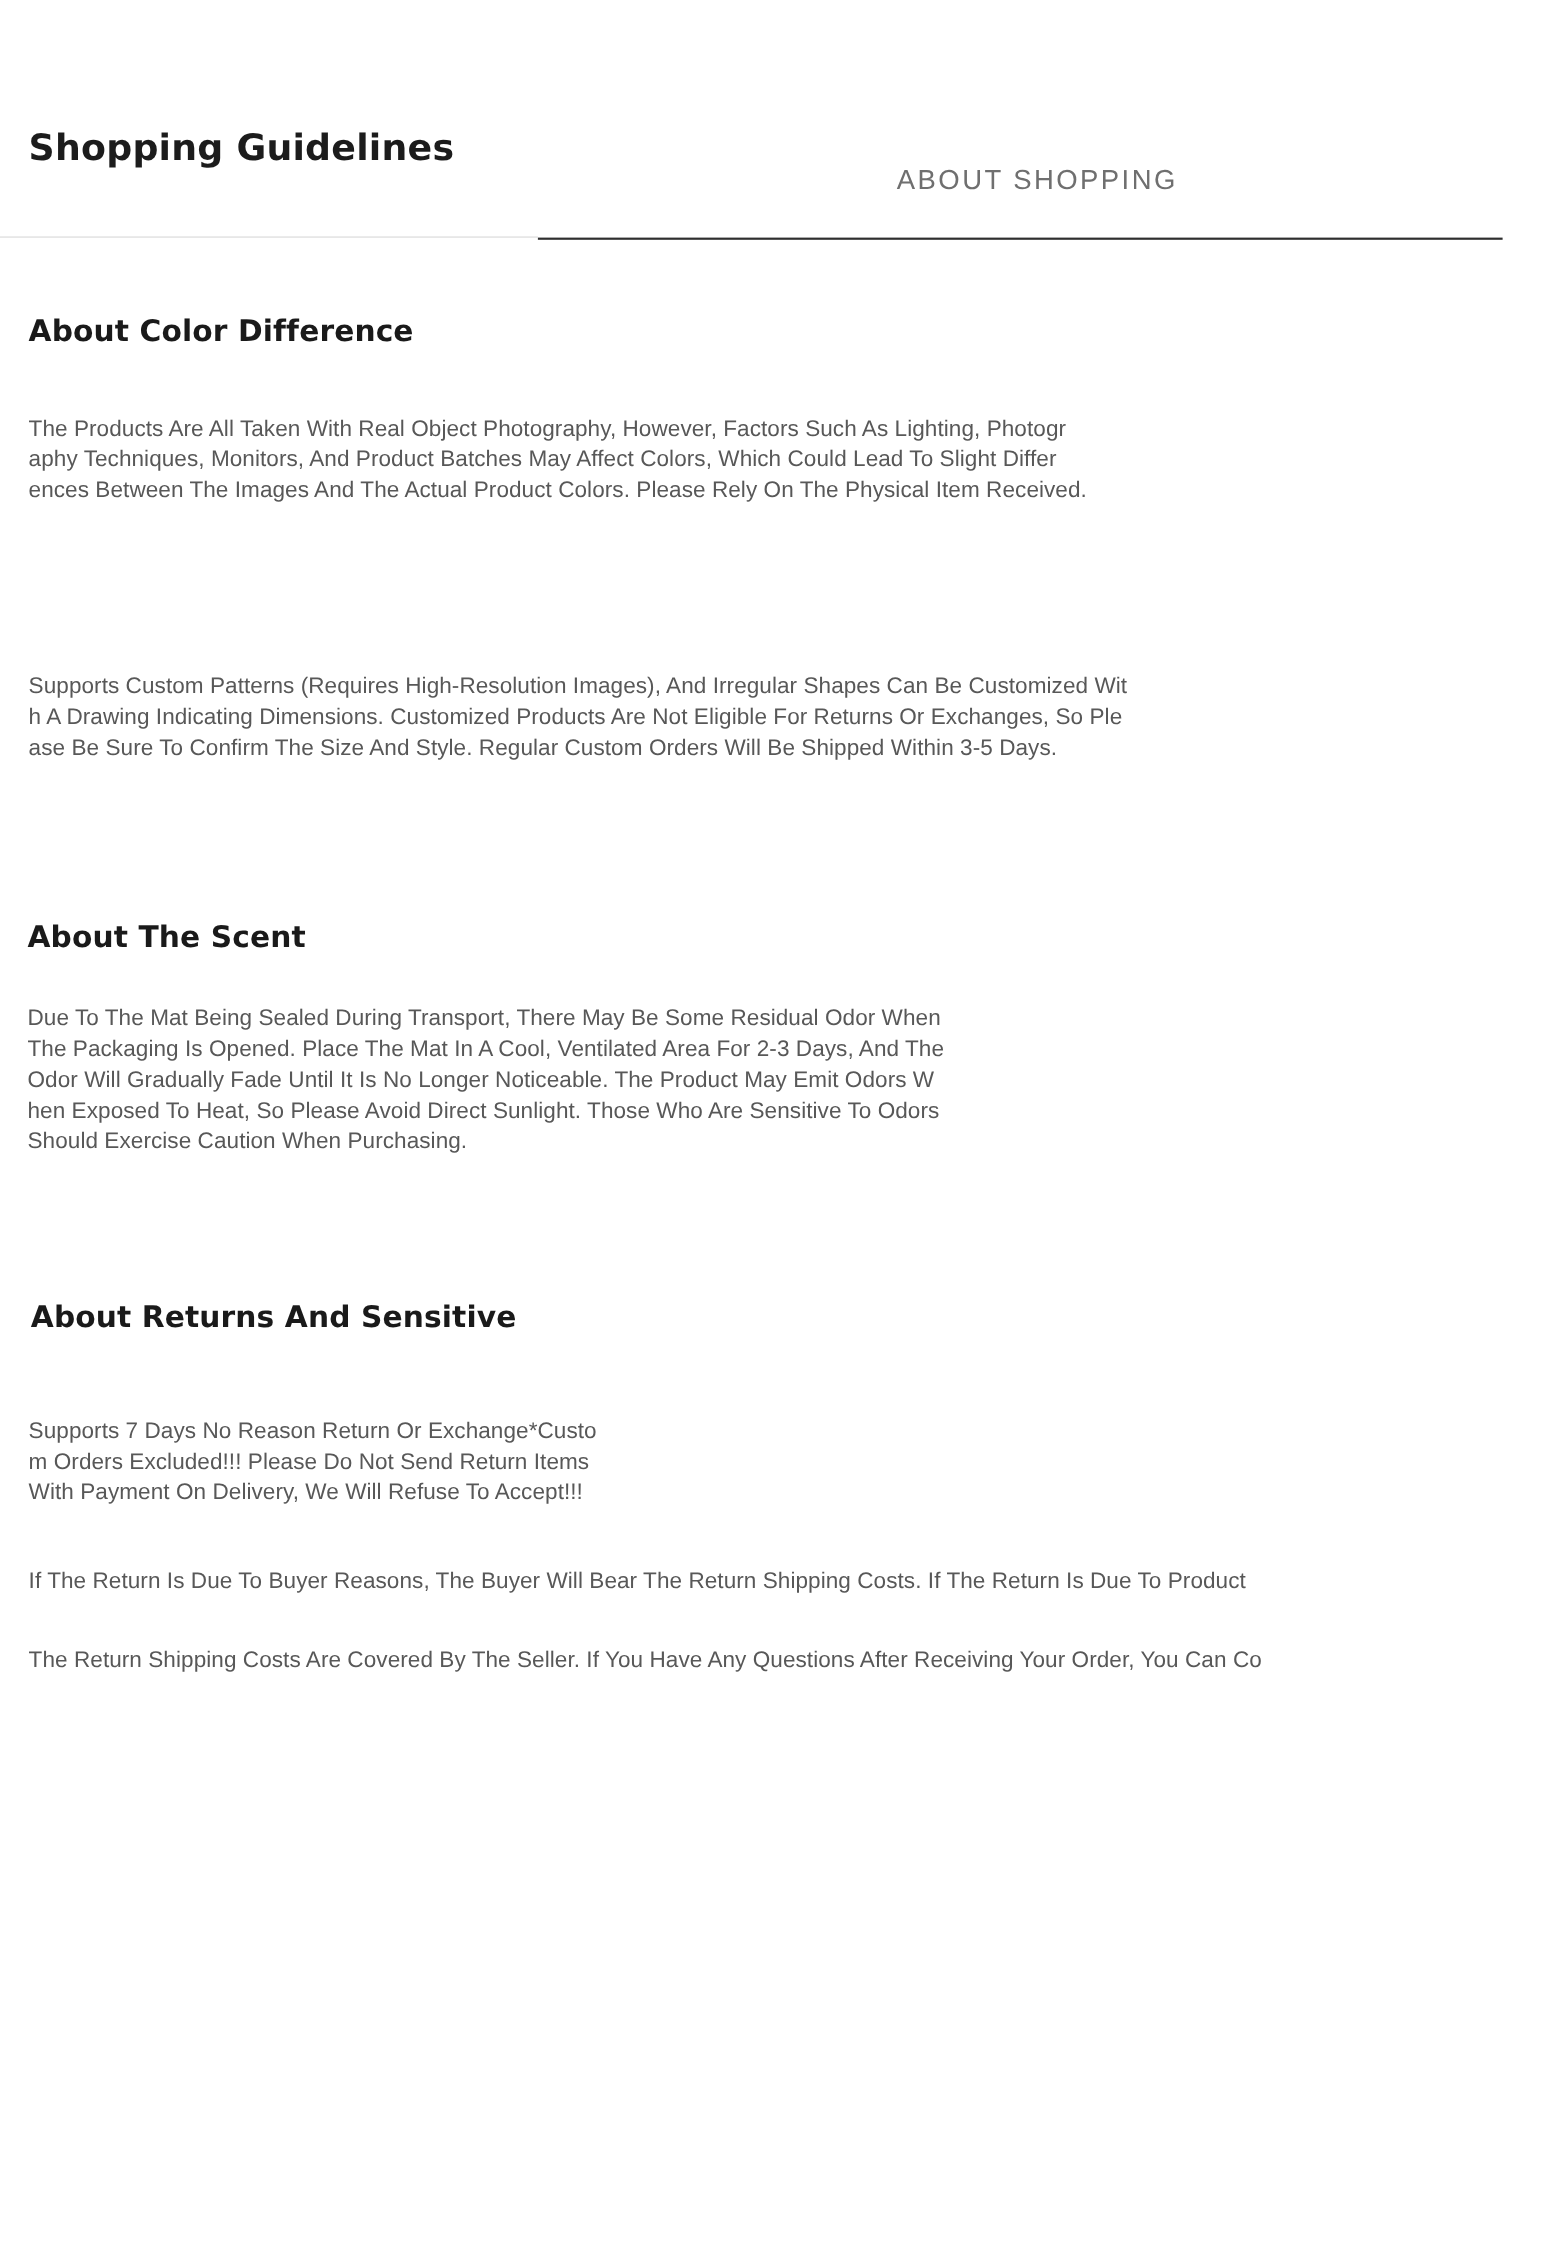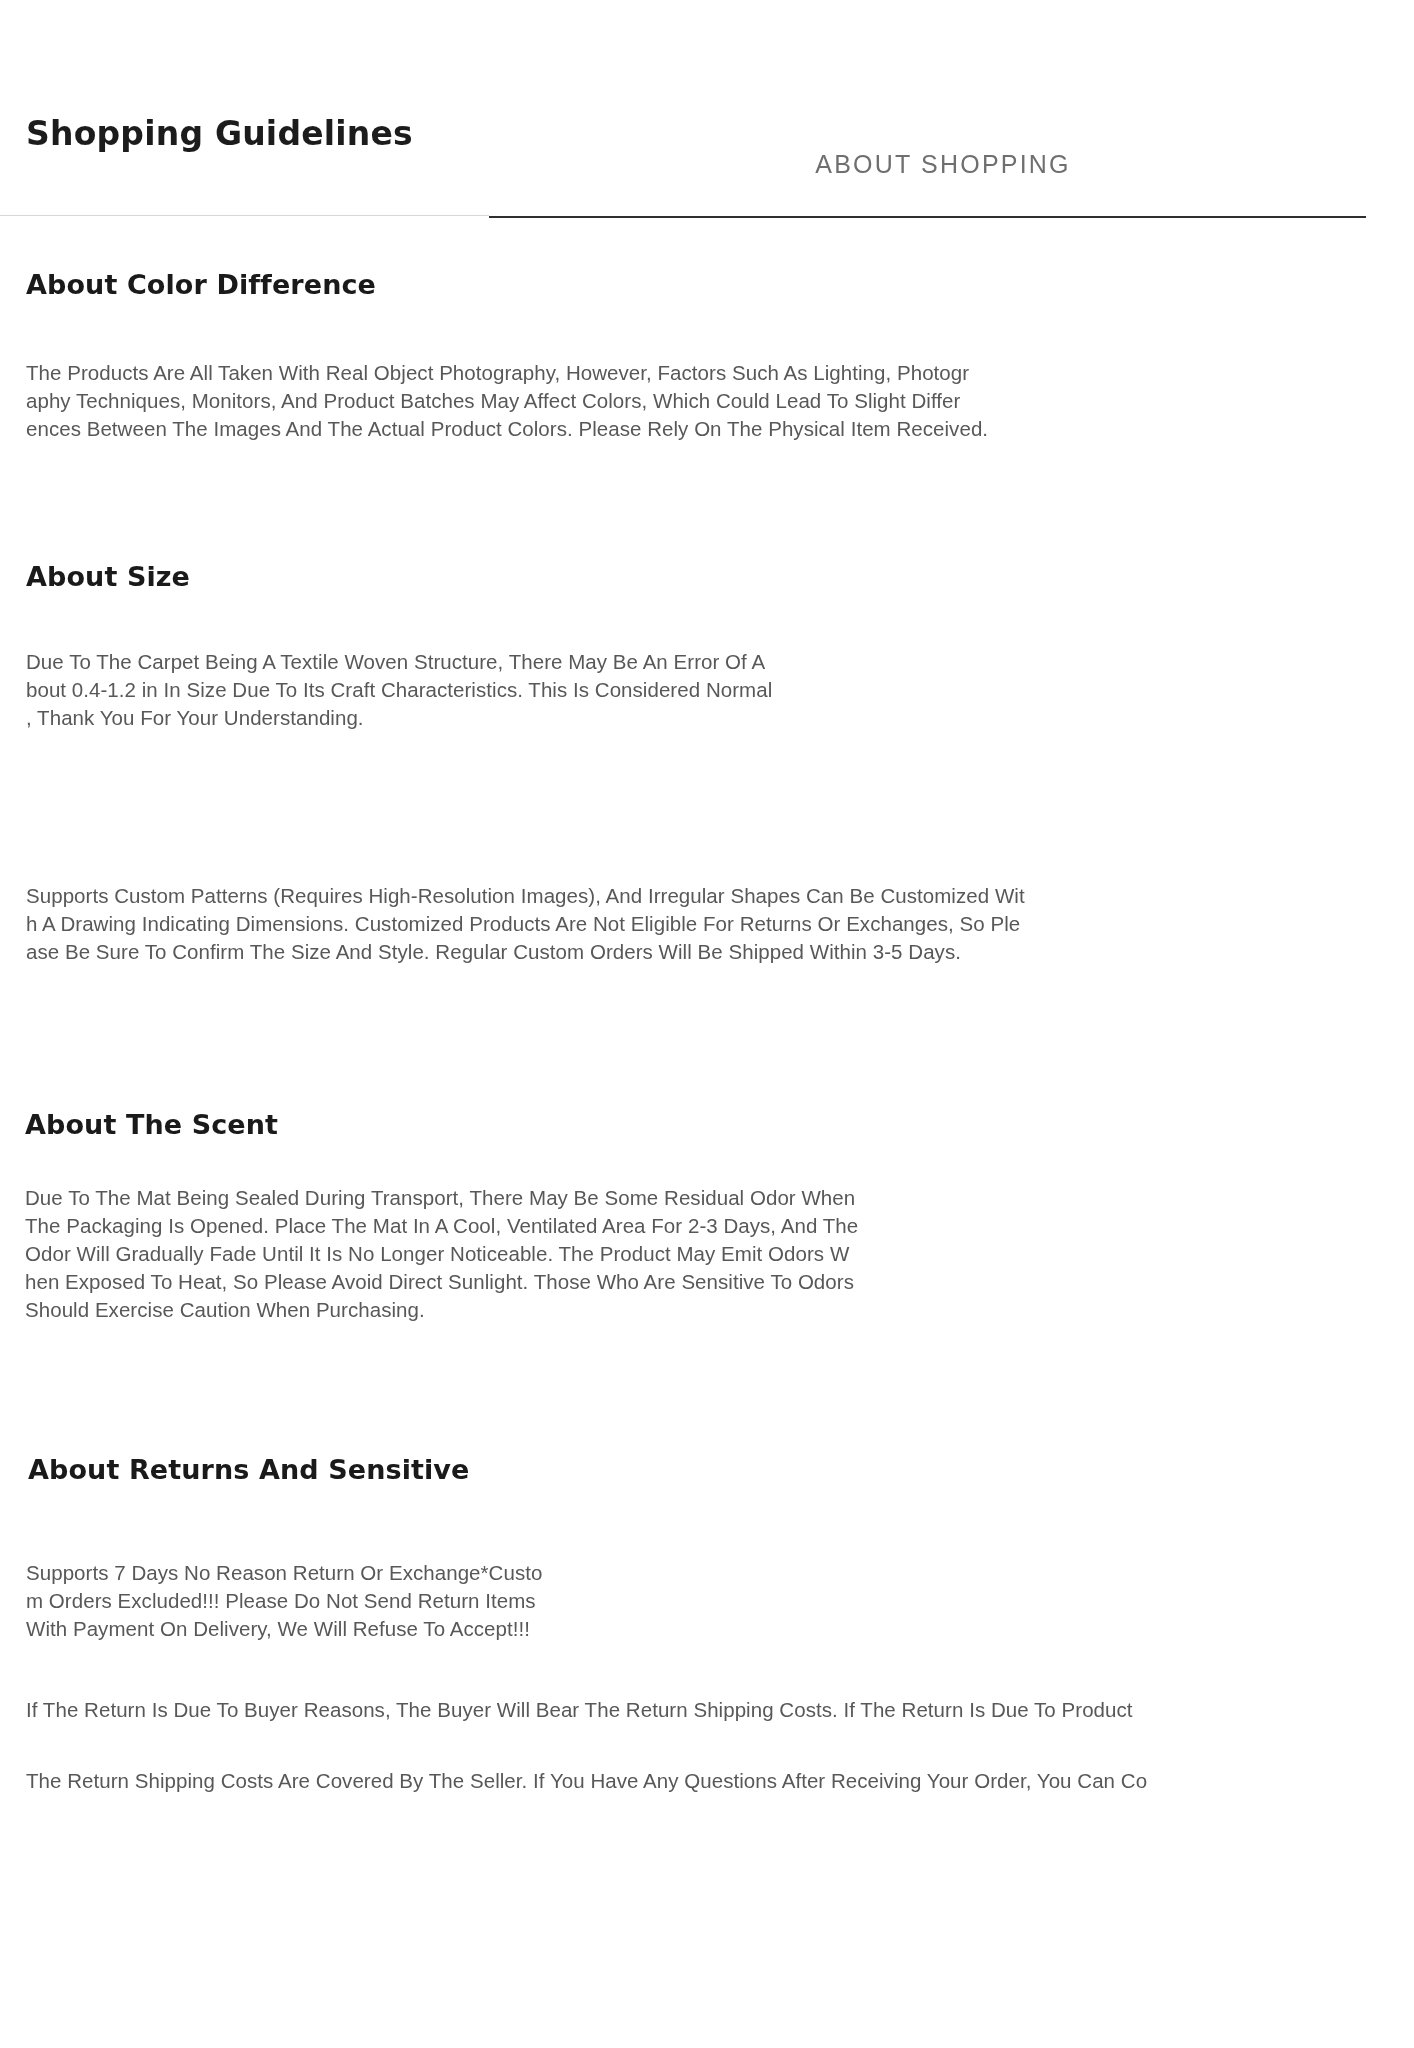--- a/index.html
+++ b/index.html
@@ -81,21 +81,21 @@
     font-size: 20.5px;
     line-height: 28px;
     color: #585858;
     font-family: "Liberation Sans", sans-serif;
     letter-spacing: 0.05px;
     white-space: pre-line;
     margin: 0;
   }
 
   
-  .sec-color   { margin-top: 47px; }
+  .sec-color   { margin-top: 64px; }
   .sec-color .section-body   { margin-top: 59px; }
 
   .sec-size    { margin-top: 118px; }
   .sec-size .section-body    { margin-top: 56px; }
 
   .sec-custom  { margin-top: 150px; }
   .sec-custom .section-title { padding-left: 2px; }
   .sec-custom .section-body  { margin-top: 25px; }
 
   .sec-scent   { margin-top: 143px; padding-left: 25px; }
@@ -123,26 +123,20 @@
     <div class="header-rule-right"></div>
   </div>
 
   <div class="section sec-color">
     <h2 class="section-title">About Color Difference</h2>
     <p class="section-body">The Products Are All Taken With Real Object Photography, However, Factors Such As Lighting, Photogr
 aphy Techniques, Monitors, And Product Batches May Affect Colors, Which Could Lead To Slight Differ
 ences Between The Images And The Actual Product Colors. Please Rely On The Physical Item Received.</p>
   </div>
 
-  <div class="section sec-size">
-    <h2 class="section-title">About Size</h2>
-    <p class="section-body">Due To The Carpet Being A Textile Woven Structure, There May Be An Error Of A
-bout 0.4-1.2 in In Size Due To Its Craft Characteristics. This Is Considered Normal
-, Thank You For Your Understanding.</p>
-  </div>
 
   <div class="section sec-custom">
     <p class="section-body">Supports Custom Patterns (Requires High-Resolution Images), And Irregular Shapes Can Be Customized Wit
 h A Drawing Indicating Dimensions. Customized Products Are Not Eligible For Returns Or Exchanges, So Ple
 ase Be Sure To Confirm The Size And Style. Regular Custom Orders Will Be Shipped Within 3-5 Days.</p>
   </div>
 
   <div class="section sec-scent">
     <h2 class="section-title">About The Scent</h2>
     <p class="section-body">Due To The Mat Being Sealed During Transport, There May Be Some Residual Odor When

